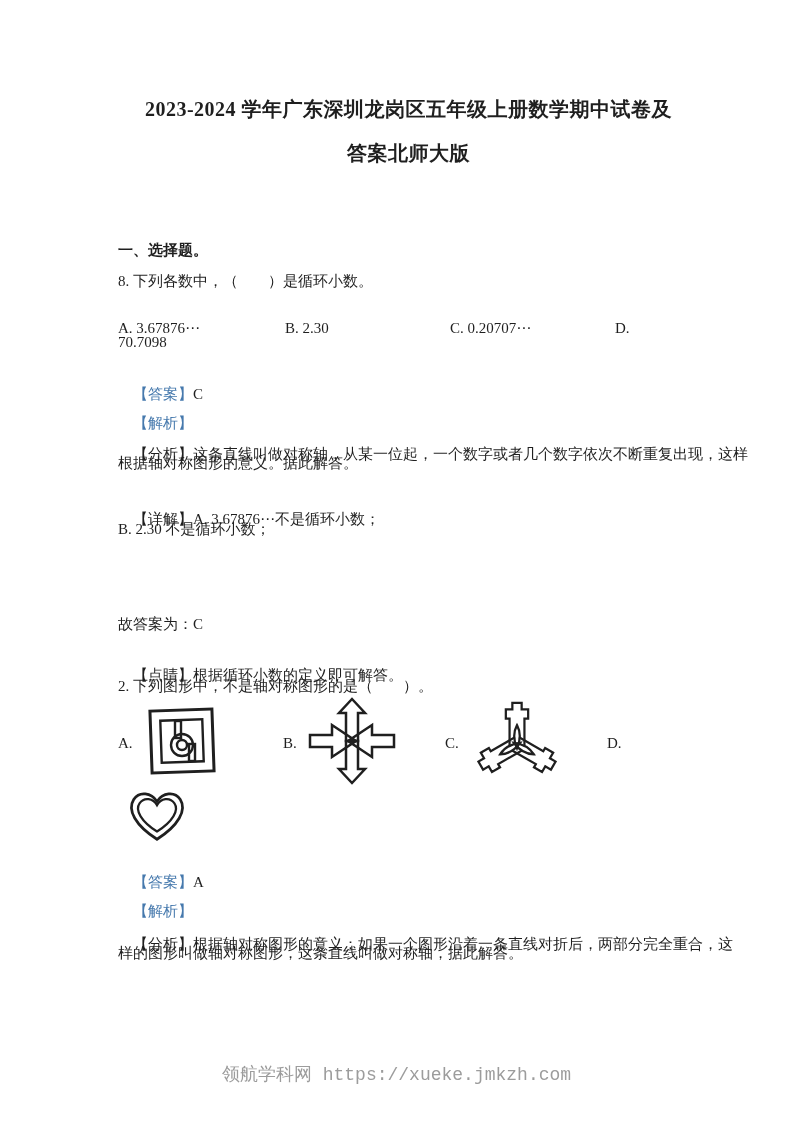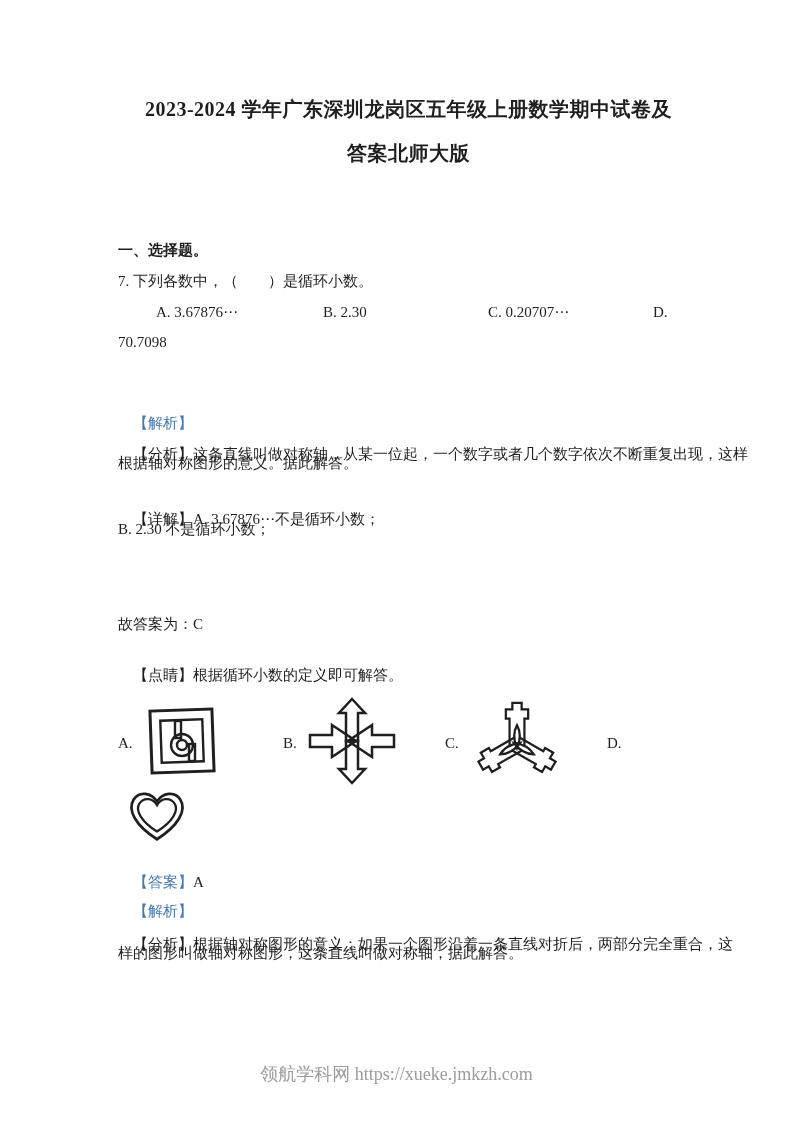--- a/index.html
+++ b/index.html
@@ -15,71 +15,75 @@
   .duration {
     position:absolute; left:0; width:793px; text-align:center;
     font-size:14px; font-weight:bold; white-space:pre;
   }
   .ln {
     position:absolute; left:118px; font-size:15px; line-height:21px; white-space:pre;
   }
   .bold { font-weight:bold;text-align:center; }
   .blue { color:var(--label_blue,#4679ad); }
   .optrow { width:560px; height:21px; }
-  .optrow span { position:absolute; top:0; white-space:pre;margin-left:38px; }
+  .optrow span { position:absolute; top:16px; white-space:pre; }
   .figrow { position:absolute; left:118px; top:695px; width:560px; height:95px; }
   .figrow .optlabel { position:absolute; font-size:15px; line-height:21px; white-space:pre; }
   .fig { position:absolute; }
   .fig svg { display:block; }
   .heart-fig { position:absolute; left:124px; top:786px; }
   .footer {
     position:absolute; left:0; top:1062px; width:793px; text-align:center;
-    font-family:Liberation Serif, serif;
+    font-family:Liberation Mono, monospace;
     font-size:18px; color:var(--footer_gray,#9c9c9c);
   }
   .footer a { color:inherit; text-decoration:none; }
   svg .stroke { fill:none; stroke:var(--ink,#1f1f1f); }
 </style>
 </head>
 <body>
 
 <div class="page">
 
   <div class="title-line" style="top:96px">2023-2024 学年广东深圳龙岗区五年级上册数学期中试卷及</div>
   <div class="title-line" style="top:140px">答案北师大版</div>
 
   <div class="ln bold" style="top:240px">一、选择题。</div>
 
-  <div class="ln" style="top:271px">7. 下列各数中，（　　）是循环小数。</div>
+  <div class="ln" style="top:271px">8. 下列各数中，（　　）是循环小数。</div>
 
   <div class="ln optrow" style="top:302px">
     <span style="left:0">A. 3.67876⋯</span>
     <span style="left:167px">B. 2.30</span>
     <span style="left:332px">C. 0.20707⋯</span>
     <span style="left:497px">D.</span>
   </div>
   <div class="ln" style="top:332px">70.7098</div>
 
+  <div class="ln" style="top:363px">
+    <span class="blue">【答案】</span><span>C</span>
+  </div>
   <div class="ln" style="top:392px">
     <span class="blue">【解析】</span>
   </div>
   <div class="ln" style="top:423px">
     <span>【分析】</span><span>这条直线叫做对称轴，从某一位起，一个数字或者几个数字依次不断重复出现，这样</span>
   </div>
   <div class="ln" style="top:453px">根据轴对称图形的意义。据此解答。</div>
 
   <div class="ln" style="top:488px">
     <span>【详解】</span><span>A. 3.67876⋯不是循环小数；</span>
   </div>
   <div class="ln" style="top:519px">B. 2.30 不是循环小数；</div>
   <div class="ln" style="top:614px">故答案为：C</div>
   <div class="ln" style="top:644px">
     <span>【点睛】</span><span>根据循环小数的定义即可解答。</span>
   </div>
 
+  <div class="ln" style="top:676px">2. 下列图形中，不是轴对称图形的是（　　）。</div>
 
   <div class="figrow">
     <span class="optlabel" style="left:0;top:38px">A.</span>
     <span class="optlabel" style="left:165px;top:38px">B.</span>
     <span class="optlabel" style="left:327px;top:38px">C.</span>
     <span class="optlabel" style="left:489px;top:38px">D.</span>
 
     <div class="fig" style="left:27px;top:8px">
       <svg width="75" height="75" viewBox="0 0 75 75">
         <g class="stroke" transform="rotate(-2 37 38)">

